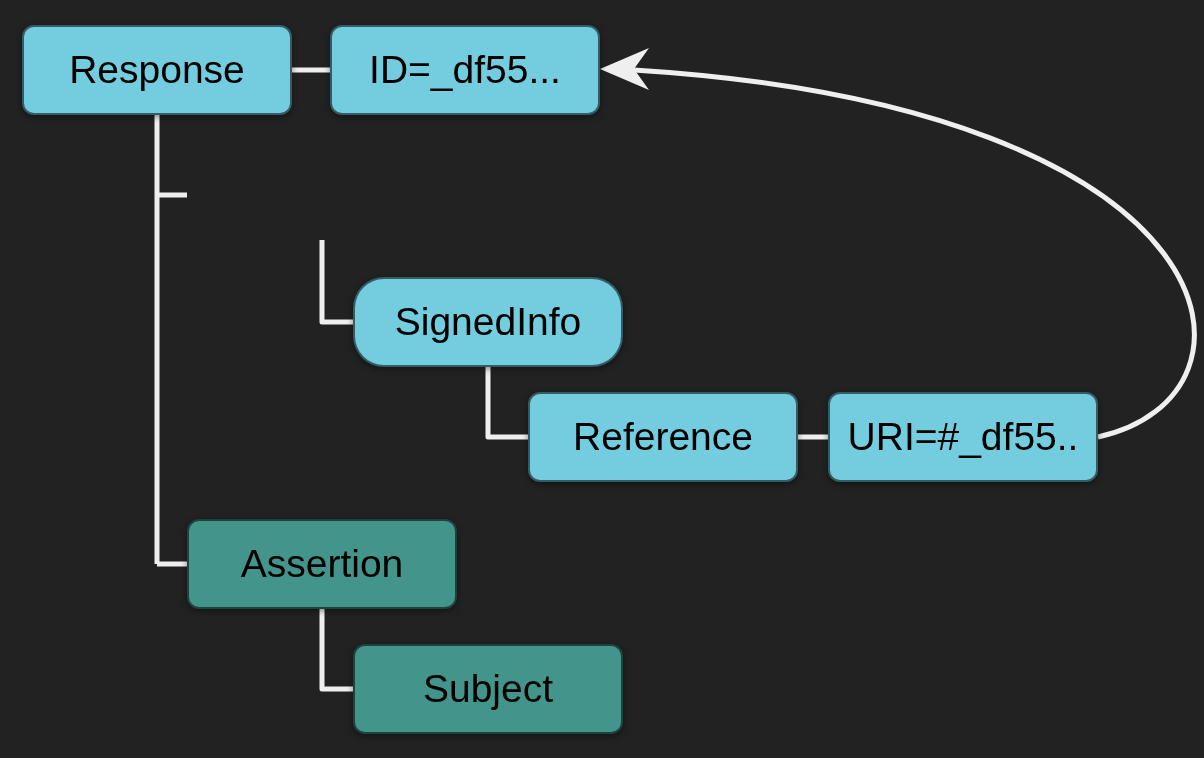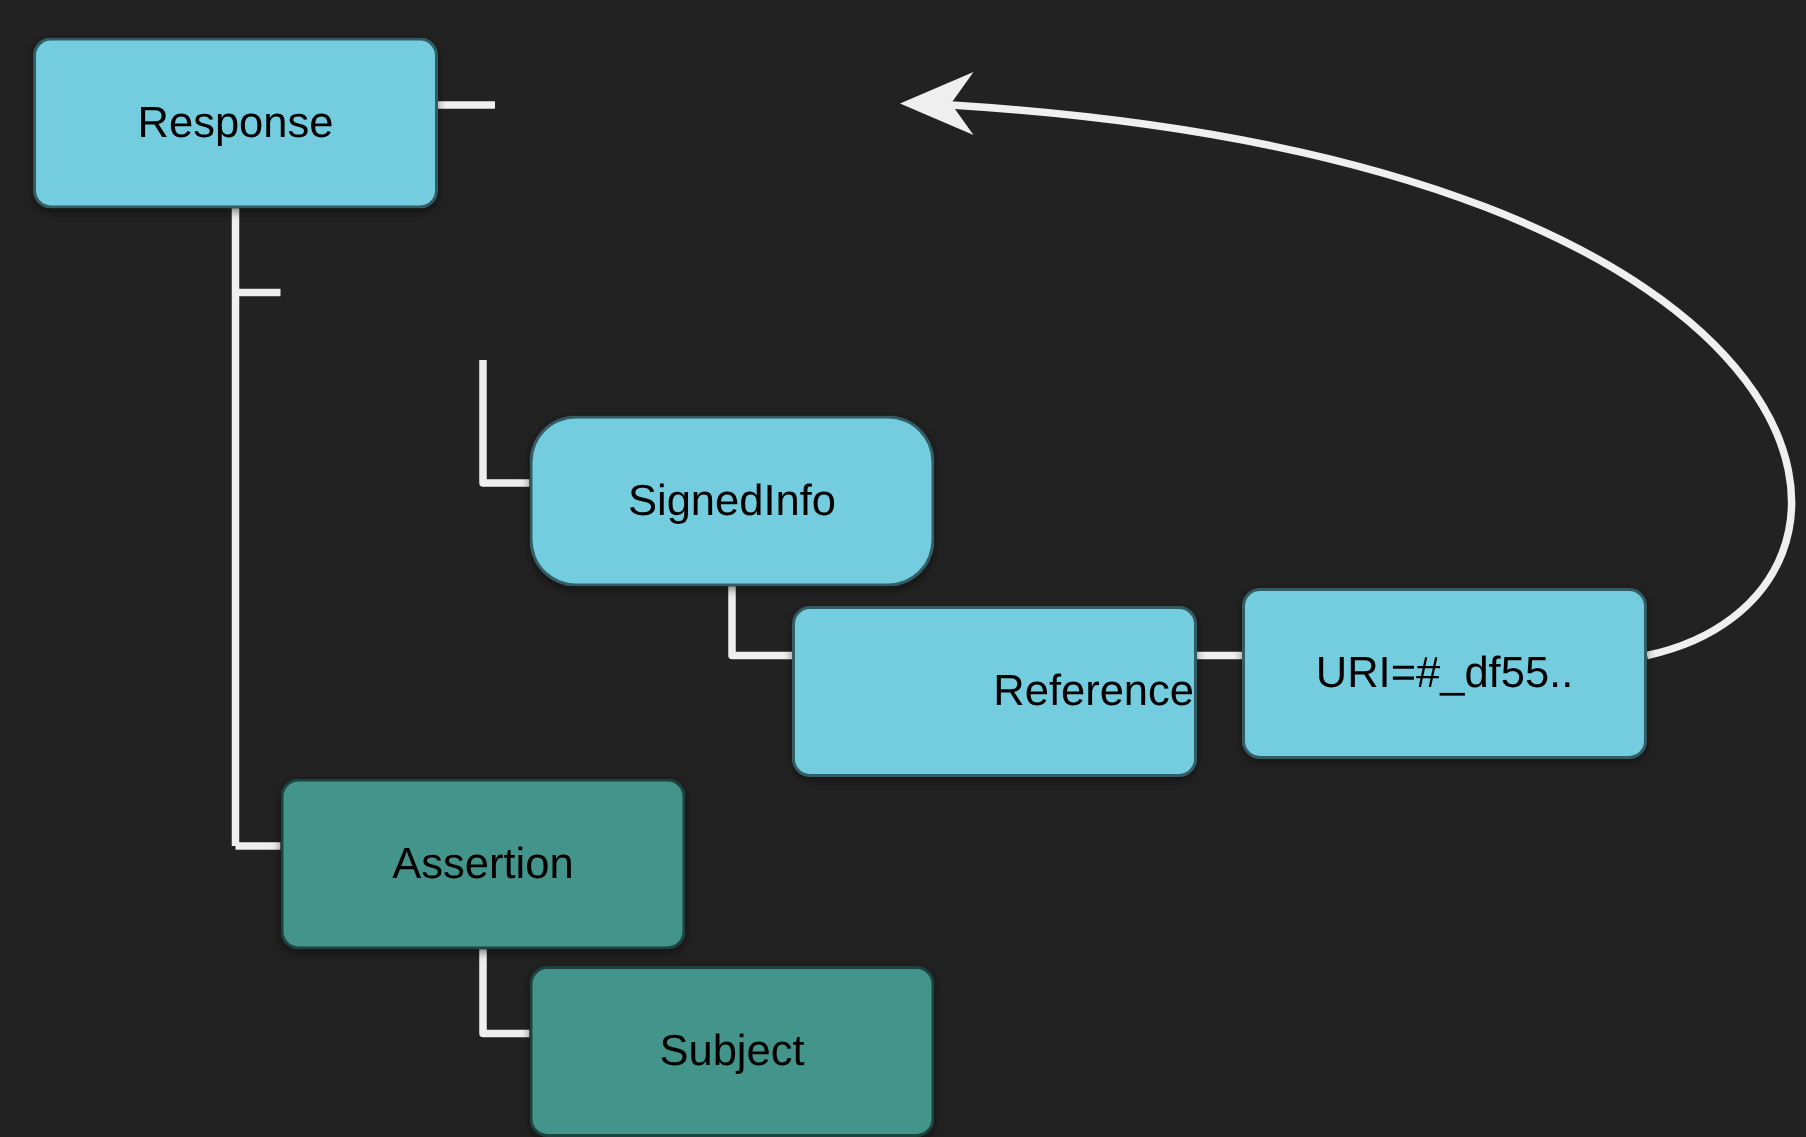--- a/index.html
+++ b/index.html
@@ -31,26 +31,26 @@
     stroke: var(--connector);
     stroke-width: 5;
     stroke-linejoin: round;
   }
   svg.edges .arrowhead {
     fill: var(--connector);
     stroke: none;
   }
   .node {
     position: absolute;
-    width: 270px; height: 114px;
+    width: 270px; height: 90px;
     border-radius: 12px;
     display: flex;
     align-items: center;
     justify-content: center;
-    font-size: 29px;
+    font-size: 39px;
     color: var(--node-text);
     border: 2px solid rgba(0,0,0,0.55);
     box-shadow: 0 2px 6px rgba(0,0,0,0.45);
     white-space: nowrap;
   }
   .node.blue { background: var(--node-blue); }
   .node.teal { background: var(--node-teal); }
 </style>
 </head>
 <body>
@@ -73,24 +73,27 @@
 
     <path class="edge" d="M322 609 V689 H353"></path>
 
     <path class="edge" d="M1098 437 C1280 398, 1245 108, 634 70"></path>
     <polygon class="arrowhead" points="600,69 649,48 634,69 649,90"></polygon>
   </svg>
 
   <div class="node blue" style="left:22px;  top:25px;">
     <span>Response</span>
   </div>
+  <div class="node blue" style="left:330px; top:25px;">
+    <span>ID=_df55...</span>
+  </div>
   <div class="node blue" style="left:353px; top:277px;border-radius:31px;">
     <span>SignedInfo</span>
   </div>
-  <div class="node blue" style="left:528px; top:404px;justify-content:flex-end;">
+  <div class="node blue" style="left:528px; top:392px;">
     <span>Reference</span>
   </div>
   <div class="node blue" style="left:828px; top:392px;">
     <span>URI=#_df55..</span>
   </div>
   <div class="node teal" style="left:187px; top:519px;">
     <span>Assertion</span>
   </div>
   <div class="node teal" style="left:353px; top:644px;">
     <span>Subject</span>

